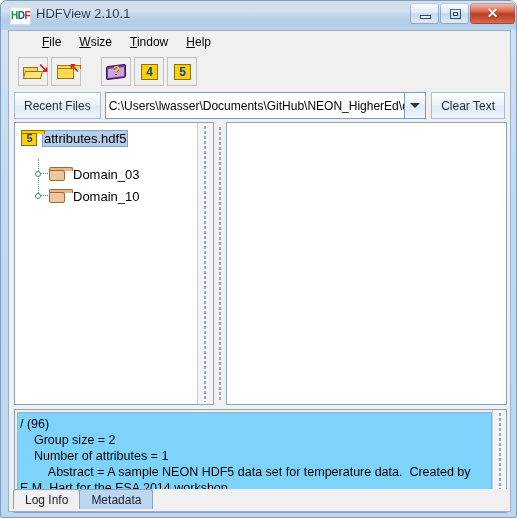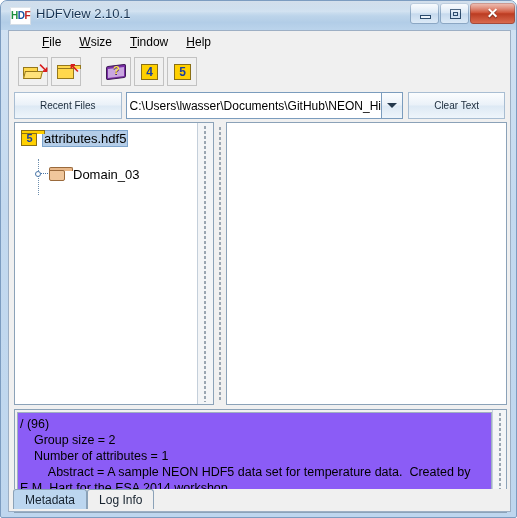--- a/index.html
+++ b/index.html
@@ -279,24 +279,24 @@
     width: 100%;
     height: 33px;
     background: #f0f0f0;
     display: flex;
     align-items: center;
     padding: 0 5px;
     box-sizing: border-box;
   }
   .rf-btn {
     height: 27px;
-    padding: 0 25px;
+    padding: 0 9px;
     background: linear-gradient(180deg,#fbfdfe 0%, #eaf1f8 48%, #dde9f4 52%, #eef5fb 100%);
     border: 1px solid #a8bdd2;
-    font-size: 10px;
+    font-size: 12px;
     color: #1b2b3b;
     display: flex;
     align-items: center;
     cursor: default;
     white-space: nowrap;
     box-sizing: border-box;
   }
   #recent-path {
     flex: 1;
     height: 27px;
@@ -493,21 +493,21 @@
     border: 1px solid #8ba2b8;
     background: #f0f0f0;
     box-sizing: border-box;
     overflow: hidden;
   }
   #meta-inner {
     position: absolute;
     left: 2px; top: 2px;
     right: 14px; bottom: 2px;
     border: 1px solid #9fb0c2;
-    background: #8b5cf6;
+    background: #7dd3fc;
     box-sizing: border-box;
     overflow: hidden;
   }
   #meta-text {
     font-size: 12.5px;
     color: #000000;
     line-height: 16px;
     padding: 3px 2px 0 2px;
     white-space: pre-wrap;
     word-break: break-word;
@@ -656,20 +656,31 @@
                 <span class="knob"></span>
                   <span class="stem"></span>
               </span>
               <span class="ic-group">
                 <span class="tab"></span>
                   <span class="body"></span>
               </span>
               <span class="node-label">Domain_03</span>
             </div>
 
+            <div class="tree-node">
+              <span class="handle">
+                <span class="knob"></span>
+                  <span class="stem"></span>
+              </span>
+              <span class="ic-group">
+                <span class="tab"></span>
+                  <span class="body"></span>
+              </span>
+              <span class="node-label">Domain_10</span>
+            </div>
           </div>
         </div>
 
         <div class="vscroll">
           <span class="dotcol"></span>
         </div>
       </div>
 
       <div id="splitter">
         <span class="dots"></span>
@@ -686,17 +697,17 @@
         Abstract = A sample NEON HDF5 data set for temperature data.  Created by E.M. Hart for the ESA 2014 workshop</div>
       </div>
       <div class="vscroll">
         <span class="dotcol"></span>
       </div>
     </div>
 
   </div>
 
   <div id="tab-strip">
+    <div class="tab inactive">Log Info</div>
     <div class="tab active">Metadata</div>
-    <div class="tab inactive">Log Info</div>
   </div>
 
 </div>
 
 </body></html>

